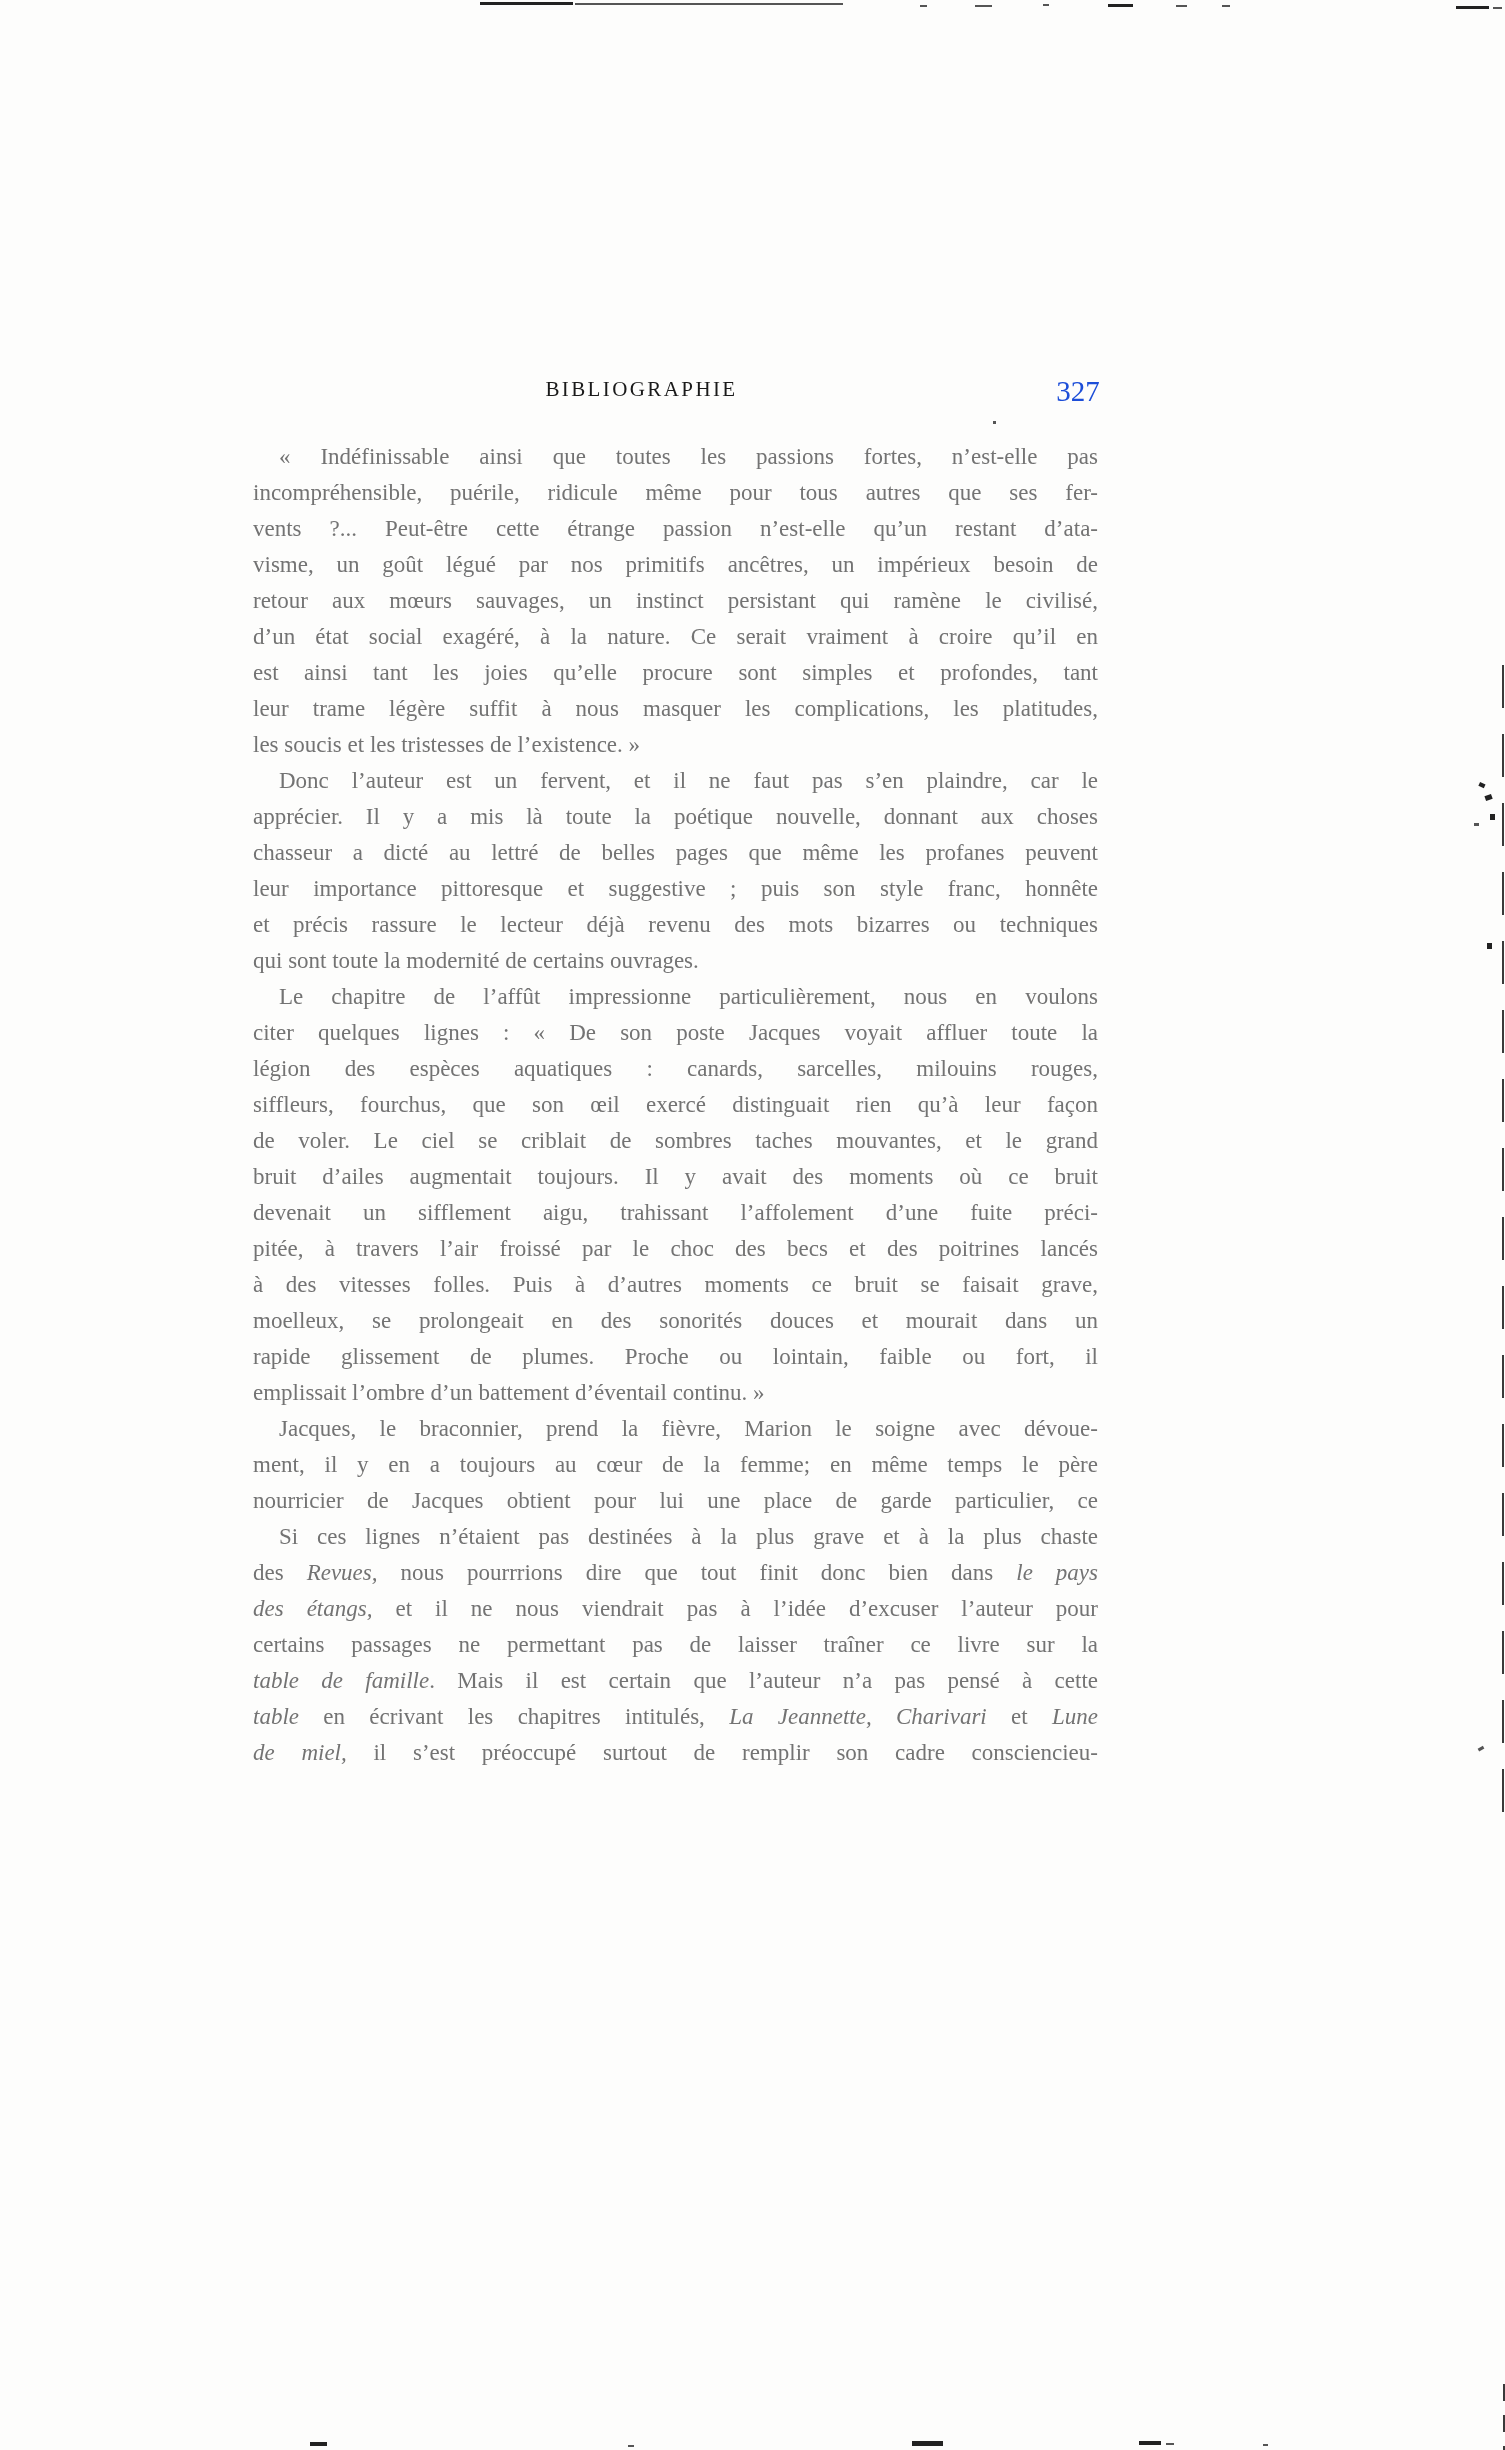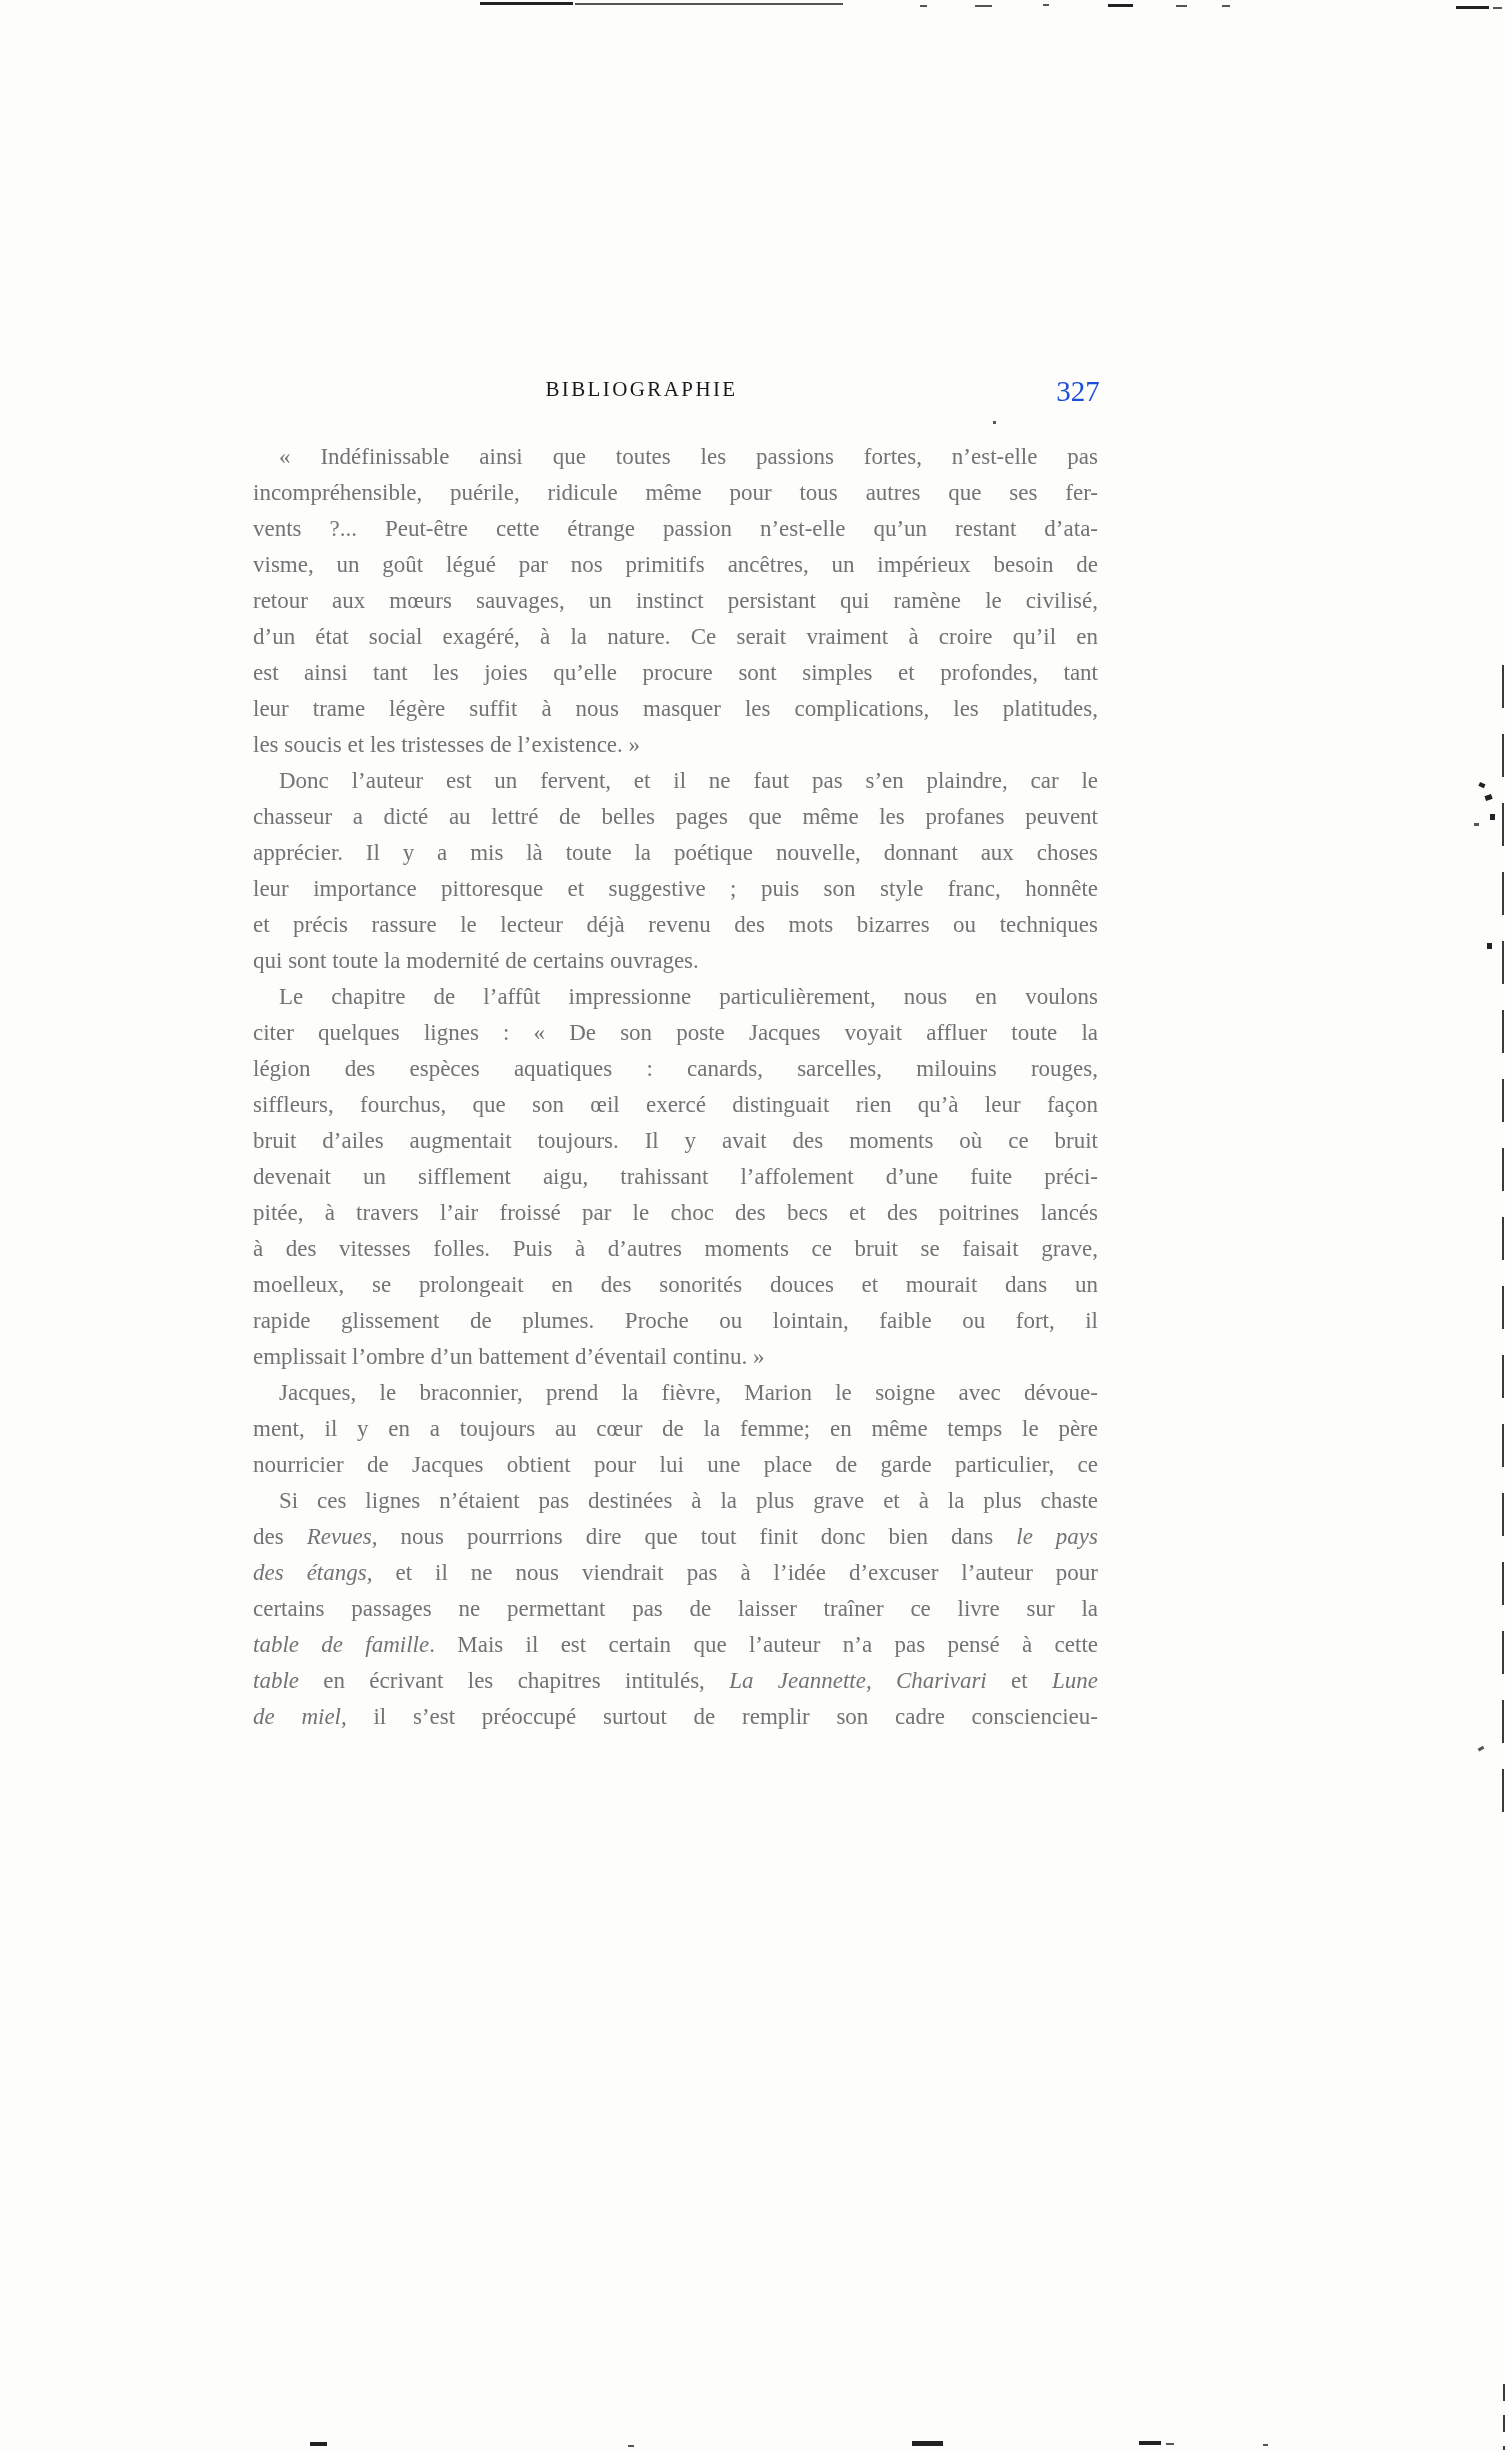--- a/index.html
+++ b/index.html
@@ -101,29 +101,30 @@
       <div class="line indent"><span>« Indéfinissable ainsi que toutes les passions fortes, n’est-elle pas</span></div>
       <div class="line"><span>incompréhensible, puérile, ridicule même pour tous autres que ses fer-</span></div>
       <div class="line"><span>vents ?... Peut-être cette étrange passion n’est-elle qu’un restant d’ata-</span></div>
       <div class="line"><span>visme, un goût légué par nos primitifs ancêtres, un impérieux besoin de</span></div>
       <div class="line"><span>retour aux mœurs sauvages, un instinct persistant qui ramène le civilisé,</span></div>
       <div class="line"><span>d’un état social exagéré, à la nature. Ce serait vraiment à croire qu’il en</span></div>
       <div class="line"><span>est ainsi tant les joies qu’elle procure sont simples et profondes, tant</span></div>
       <div class="line"><span>leur trame légère suffit à nous masquer les complications, les platitudes,</span></div>
       <div class="line no-just"><span>les soucis et les tristesses de l’existence. »</span></div>
       <div class="line indent"><span>Donc l’auteur est un fervent, et il ne faut pas s’en plaindre, car le</span></div>
+      <div class="line"><span>apprécier. Il y a mis là toute la poétique nouvelle, donnant aux choses</span></div>
       <div class="line"><span>chasseur a dicté au lettré de belles pages que même les profanes peuvent</span></div>
-      <div class="line"><span>apprécier. Il y a mis là toute la poétique nouvelle, donnant aux choses</span></div>
       <div class="line"><span>leur importance pittoresque et suggestive ; puis son style franc, honnête</span></div>
       <div class="line"><span>et précis rassure le lecteur déjà revenu des mots bizarres ou techniques</span></div>
       <div class="line no-just"><span>qui sont toute la modernité de certains ouvrages.</span></div>
       <div class="line indent"><span>Le chapitre de l’affût impressionne particulièrement, nous en voulons</span></div>
       <div class="line"><span>citer quelques lignes : « De son poste Jacques voyait affluer toute la</span></div>
       <div class="line"><span>légion des espèces aquatiques : canards, sarcelles, milouins rouges,</span></div>
       <div class="line"><span>siffleurs, fourchus, que son œil exercé distinguait rien qu’à leur façon</span></div>
+      <div class="line"><span>de voler. Le ciel se criblait de sombres taches mouvantes, et le grand</span></div>
       <div class="line"><span>bruit d’ailes augmentait toujours. Il y avait des moments où ce bruit</span></div>
       <div class="line"><span>devenait un sifflement aigu, trahissant l’affolement d’une fuite préci-</span></div>
       <div class="line"><span>pitée, à travers l’air froissé par le choc des becs et des poitrines lancés</span></div>
       <div class="line"><span>à des vitesses folles. Puis à d’autres moments ce bruit se faisait grave,</span></div>
       <div class="line"><span>moelleux, se prolongeait en des sonorités douces et mourait dans un</span></div>
       <div class="line"><span>rapide glissement de plumes. Proche ou lointain, faible ou fort, il</span></div>
       <div class="line no-just"><span>emplissait l’ombre d’un battement d’éventail continu. »</span></div>
       <div class="line indent"><span>Jacques, le braconnier, prend la fièvre, Marion le soigne avec dévoue-</span></div>
       <div class="line"><span>ment, il y en a toujours au cœur de la femme; en même temps le père</span></div>
       <div class="line"><span>nourricier de Jacques obtient pour lui une place de garde particulier, ce</span></div>

